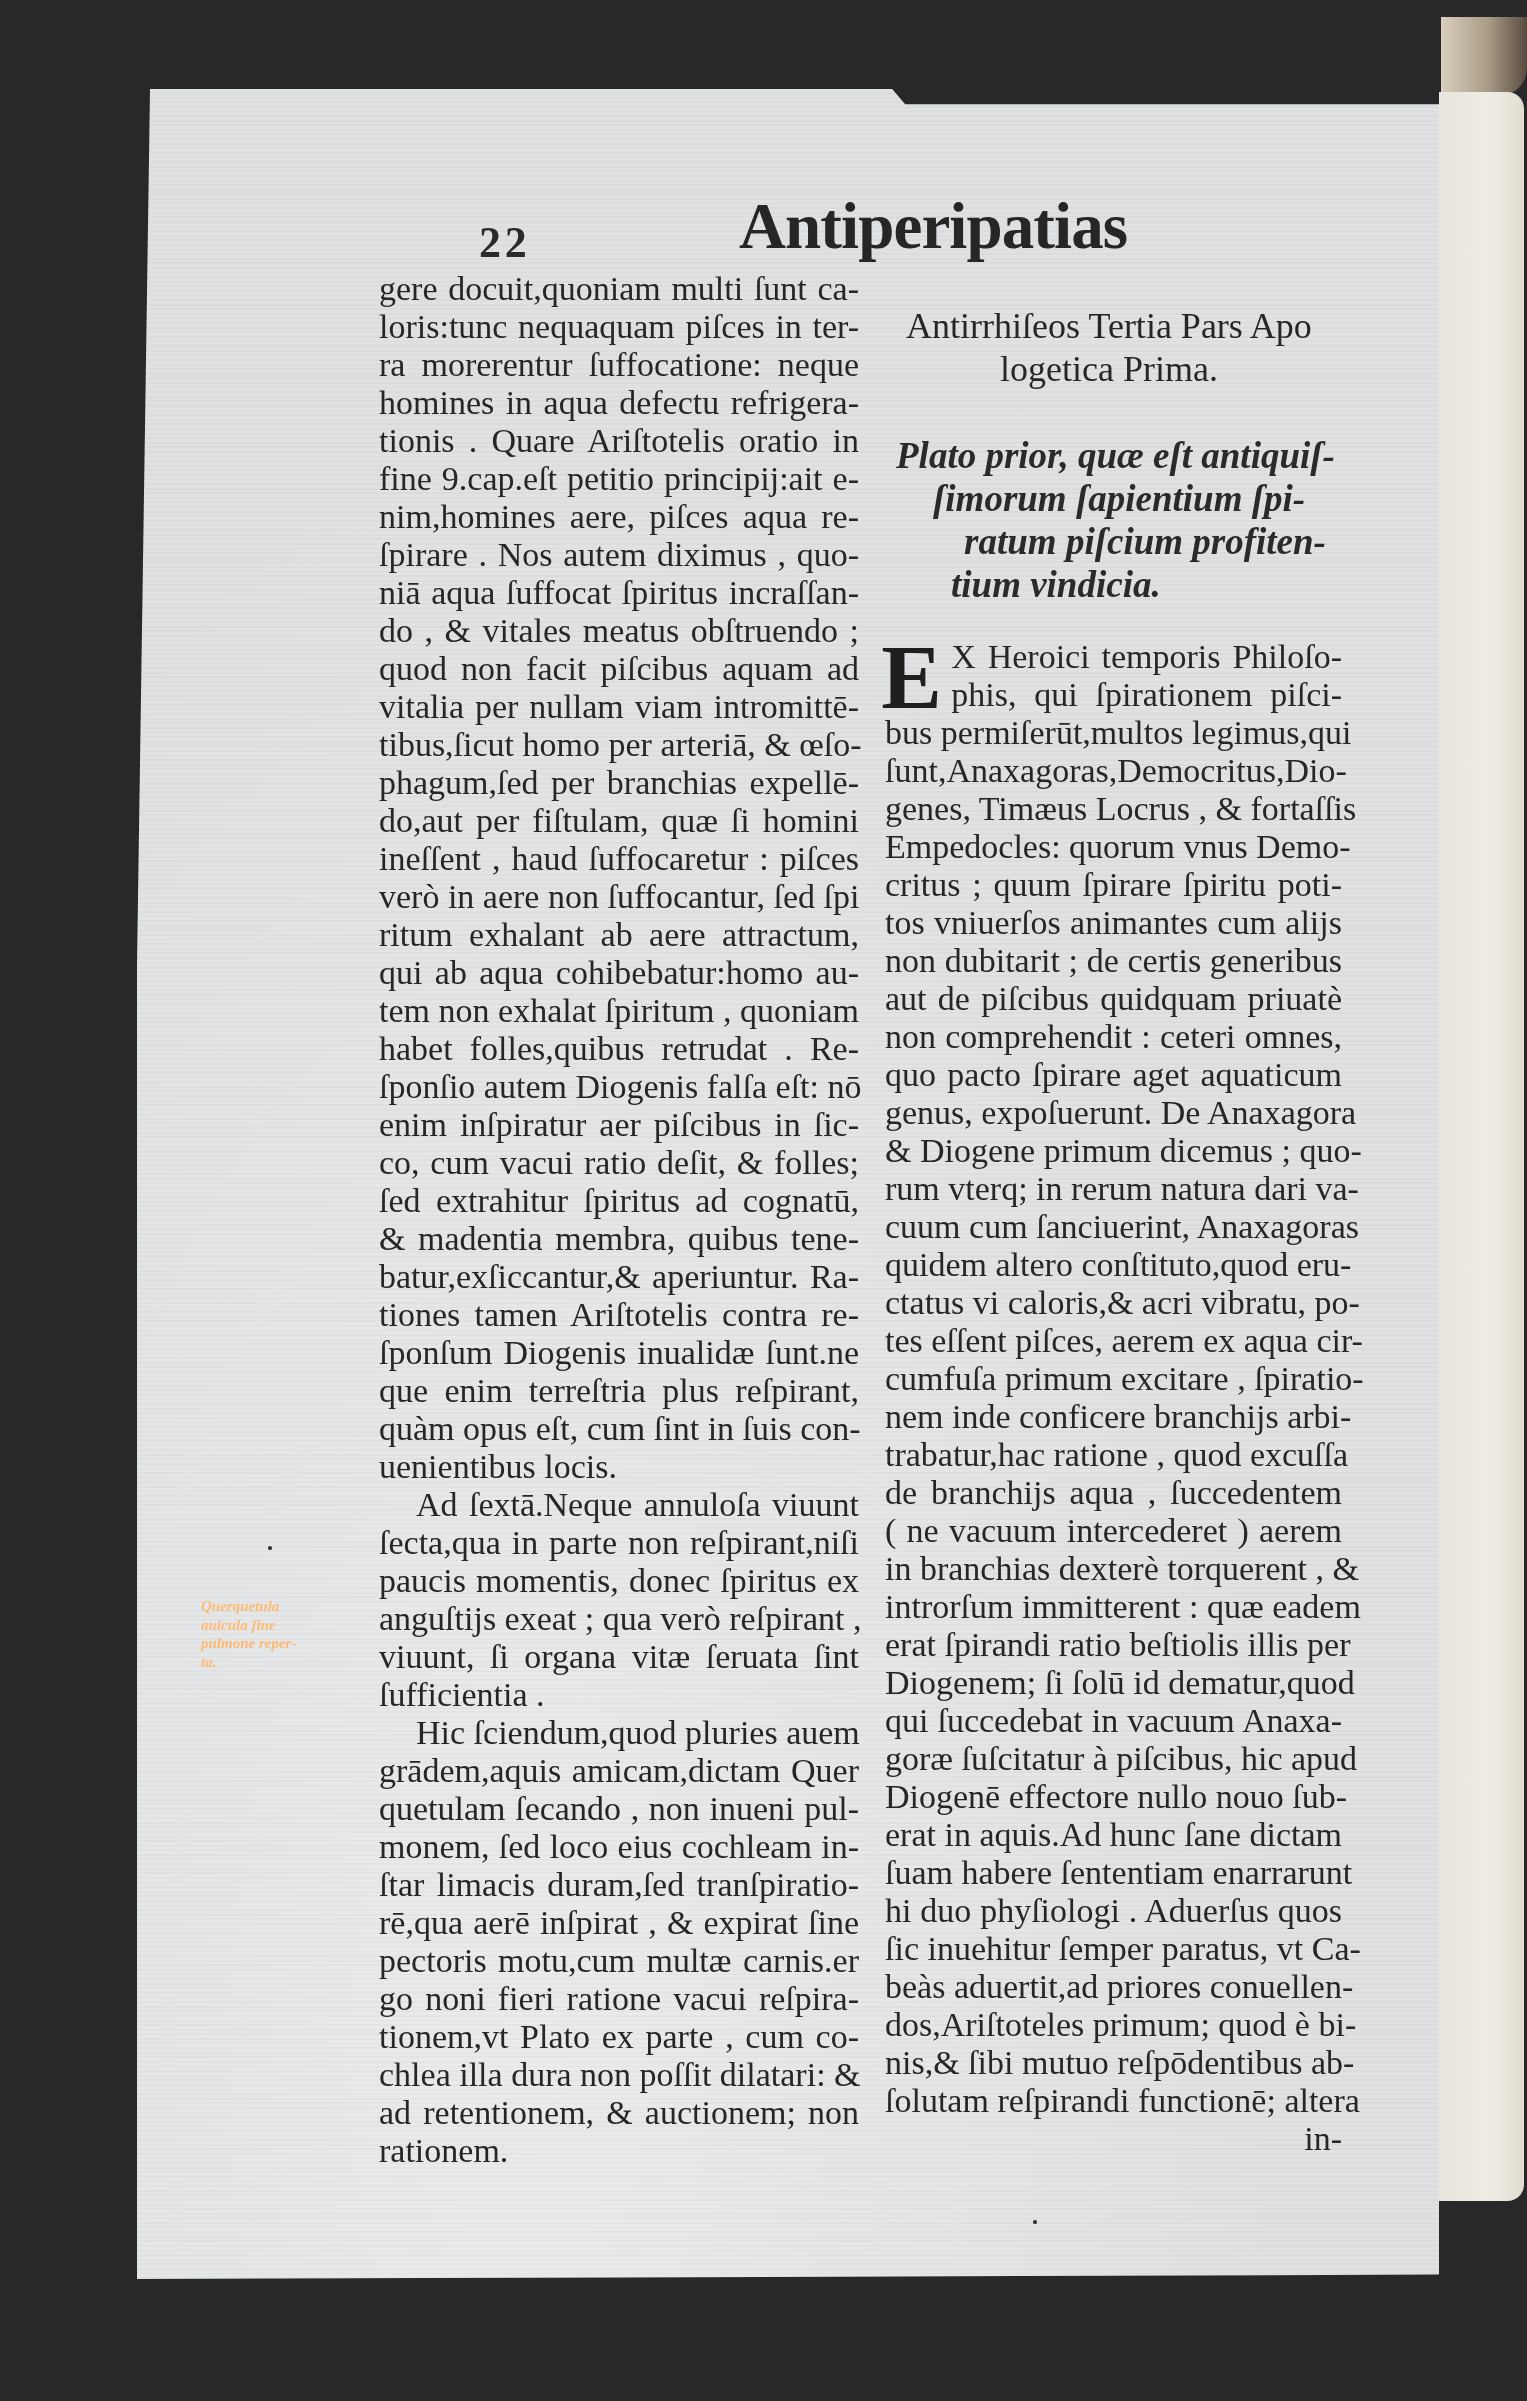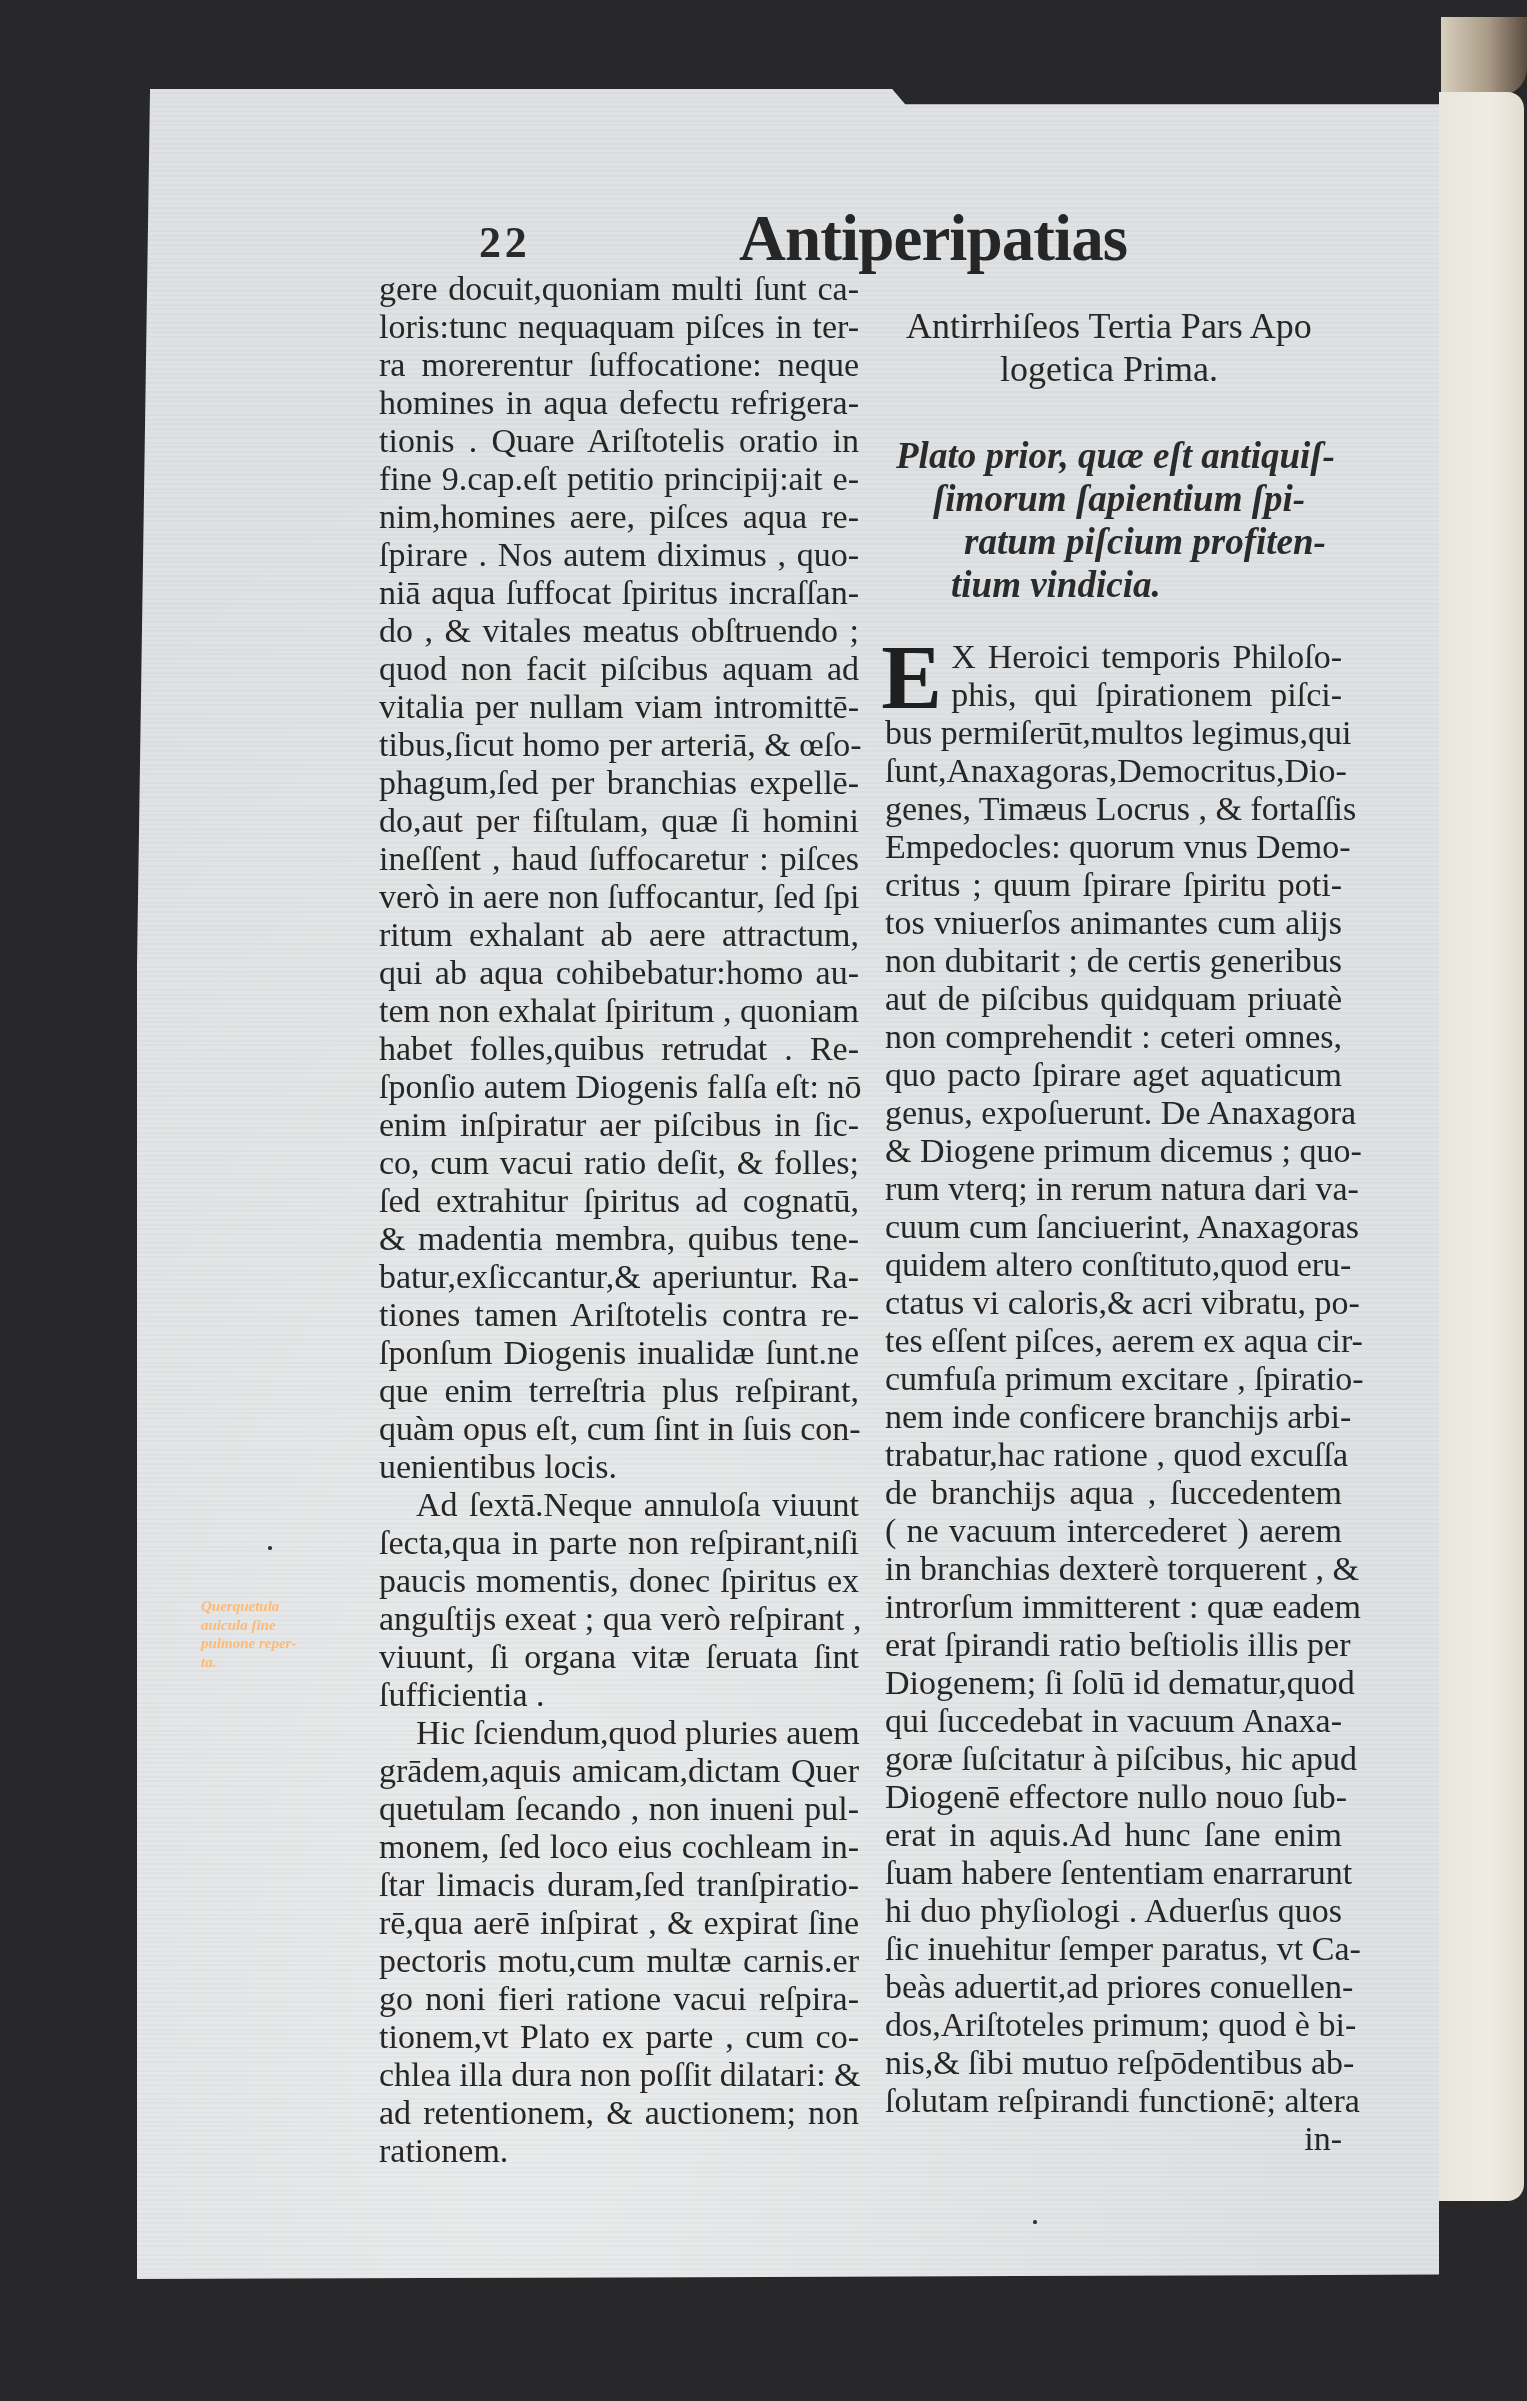--- a/index.html
+++ b/index.html
@@ -26,21 +26,21 @@
       radial-gradient(ellipse at 30% 90%, rgba(255,255,255,0.35), transparent 60%);
     clip-path:polygon(1% 0, 58% 0, 59% 0.7%, 100% 0.7%, 100% 99.8%, 0 100%, 0 40%);
   }
   .running-head { position:absolute; top:189px; left:0; width:100%; height:74px; }
   .page-number {
     position:absolute; left:453px; top:28px; font-size:44px; font-weight:bold;
     color:#2a2a2a; letter-spacing:3.7px;margin-left:26px;
   }
   .running-title {
     position:absolute; left:739px; top:0; font-size:65px; color:#262626;
-    font-weight:bold; letter-spacing:-0.9px;margin-top:12px;
+    font-weight:bold; letter-spacing:-0.9px;
   }
   .col {
     position:absolute; color:#262626; font-size:34px; line-height:38px;
     text-align:justify; text-align-last:justify;
   }
   .col .ln { display:block; white-space:nowrap; overflow:visible; }
   .col-left { left:379px; top:270px; width:480px; }
   .col-right { left:885px; top:638px; width:457px; }
   .ln.last { text-align-last:left; }
   .ln.indent { padding-left:37px; }
@@ -181,21 +181,21 @@
     <span class="ln ">trabatur,hac ratione , quod excuſſa</span>
     <span class="ln ">de branchijs aqua , ſuccedentem</span>
     <span class="ln ">( ne vacuum intercederet ) aerem</span>
     <span class="ln ">in branchias dexterè torquerent , &amp;</span>
     <span class="ln ">introrſum immitterent : quæ eadem</span>
     <span class="ln ">erat ſpirandi ratio beſtiolis illis per</span>
     <span class="ln ">Diogenem; ſi ſolū id dematur,quod</span>
     <span class="ln ">qui ſuccedebat in vacuum Anaxa-</span>
     <span class="ln ">goræ ſuſcitatur à piſcibus, hic apud</span>
     <span class="ln ">Diogenē effectore nullo nouo ſub-</span>
-    <span class="ln ">erat in aquis.Ad hunc ſane enim</span>
+    <span class="ln ">erat in aquis.Ad hunc ſane dictam</span>
     <span class="ln ">ſuam habere ſententiam enarrarunt</span>
     <span class="ln ">hi duo phyſiologi . Aduerſus quos</span>
     <span class="ln ">ſic inuehitur ſemper paratus, vt Ca-</span>
     <span class="ln ">beàs aduertit,ad priores conuellen-</span>
     <span class="ln ">dos,Ariſtoteles primum; quod è bi-</span>
     <span class="ln ">nis,&amp; ſibi mutuo reſpōdentibus ab-</span>
     <span class="ln ">ſolutam reſpirandi functionē; altera</span>
     <span class="ln right catchword">in-</span>
   </div>
 

